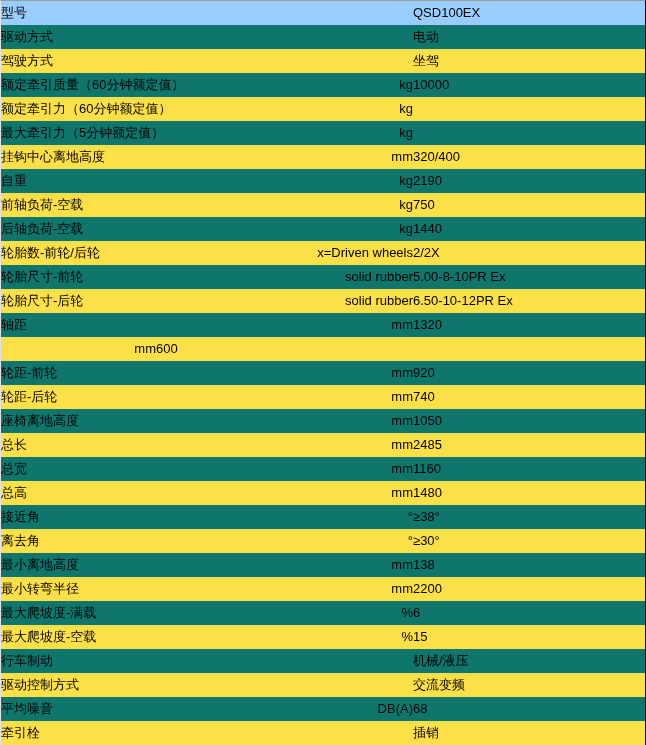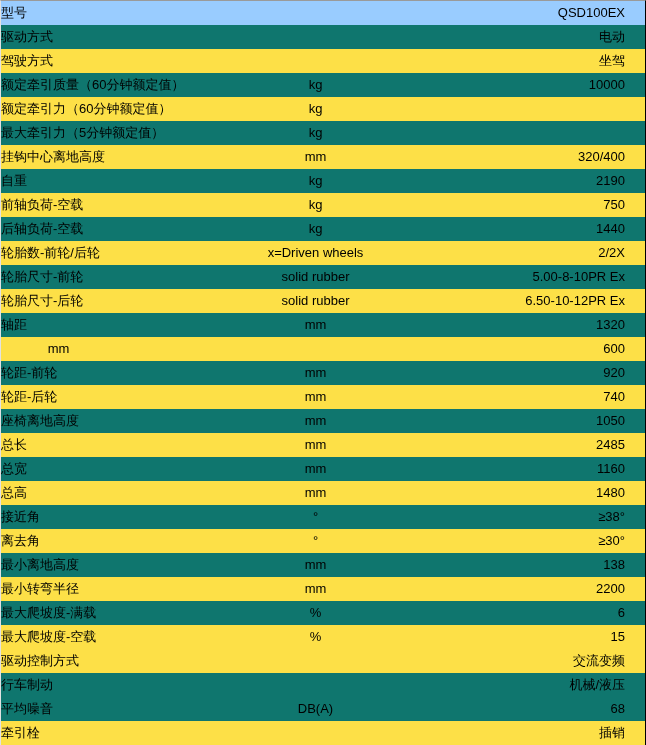--- a/index.html
+++ b/index.html
@@ -29,26 +29,27 @@
   .bg-blue  { background: #99ccff; }
   .bg-gray  { background: #fde047; }
   .bg-white { background: #0f766e; }
   .c-label {
     flex: 0 0 257px;
     padding-left: 0;
     text-align: left;
   }
   .c-unit {
     flex: 0 0 115px;
-    text-align: center;
+    text-align: right;
+    margin-left: 40px;
   }
   .c-value {
     flex: 1 1 auto;
-    text-align: right;
-    padding-right: 20px;
+    text-align: left;
+    padding-right: 10px;
   }
 </style>
 </head>
 <body>
 
 <div class="spec-wrap">
   <div id="spec-table-body">
       <div class="spec-row bg-blue">
     <div class="c-label">型号</div>
     <div class="c-unit"></div>
@@ -174,29 +175,29 @@
       <div class="spec-row bg-white">
     <div class="c-label">最大爬坡度-满载</div>
     <div class="c-unit">%</div>
     <div class="c-value">6</div>
   </div>
       <div class="spec-row bg-gray">
     <div class="c-label">最大爬坡度-空载</div>
     <div class="c-unit">%</div>
     <div class="c-value">15</div>
   </div>
+      <div class="spec-row bg-white">
+    <div class="c-label">行车制动</div>
+    <div class="c-unit"></div>
+    <div class="c-value">机械/液压</div>
+  </div>
       <div class="spec-row bg-gray">
     <div class="c-label">驱动控制方式</div>
     <div class="c-unit"></div>
     <div class="c-value">交流变频</div>
-  </div>
-      <div class="spec-row bg-white">
-    <div class="c-label">行车制动</div>
-    <div class="c-unit"></div>
-    <div class="c-value">机械/液压</div>
   </div>
       <div class="spec-row bg-white">
     <div class="c-label">平均噪音</div>
     <div class="c-unit">DB(A)</div>
     <div class="c-value">68</div>
   </div>
       <div class="spec-row bg-gray">
     <div class="c-label">牵引栓</div>
     <div class="c-unit"></div>
     <div class="c-value">插销</div>

